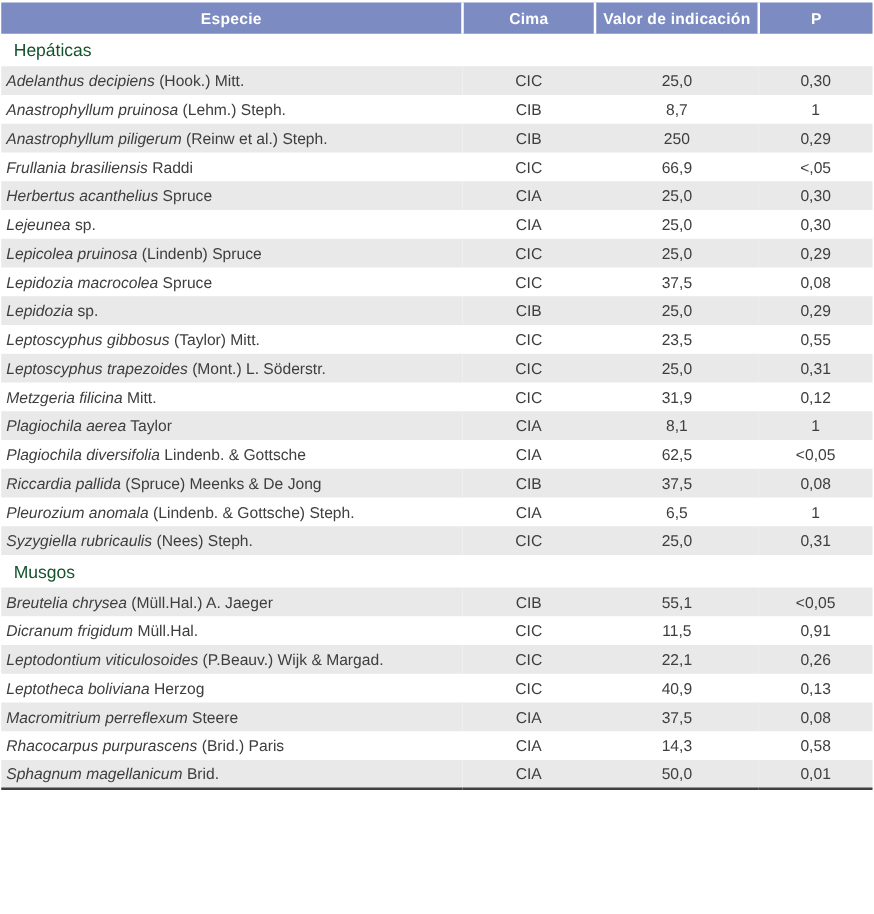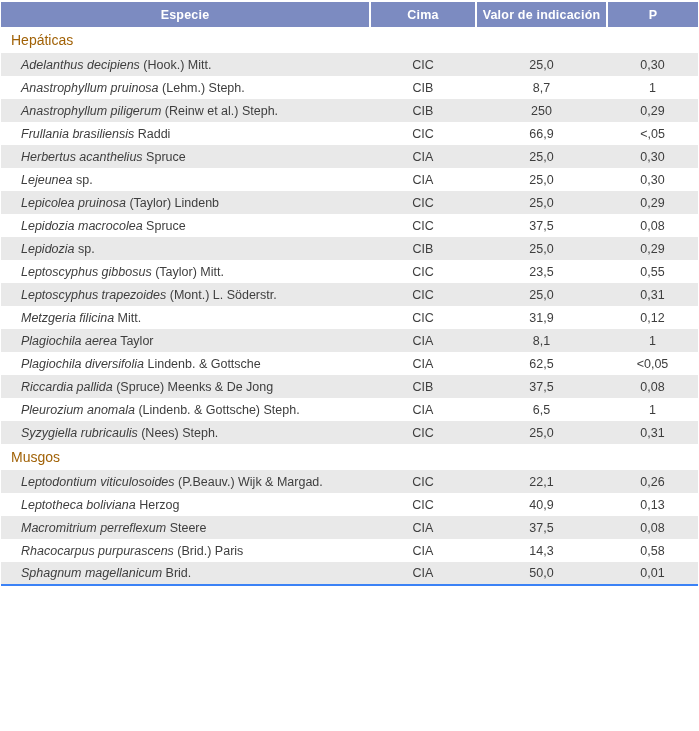--- a/index.html
+++ b/index.html
@@ -6,21 +6,21 @@
   body{
     width:699px;height:731px;background:#ffffff;
     font-family:"Liberation Sans","DejaVu Sans",sans-serif;
     -webkit-font-smoothing:antialiased;
   }
   table.species-table{
     border-collapse:collapse;
     table-layout:fixed;
     width:697px;
     margin:2px 1px 0 1px;
-    border-bottom:2px solid #3b82f6;
+    border-bottom:2px solid #404040;
   }
   col.c-especie{width:369px;}
   col.c-cima{width:106px;}
   col.c-valor{width:131px;}
   col.c-p{width:91px;}
   thead th{
     background:#7c8bc1;
     color:#ffffff;
     font-size:12.5px;
     font-weight:bold;
@@ -31,27 +31,27 @@
   }
   thead th + th{border-left:2px solid #ffffff;}
   tbody tr{height:23px;}
   tbody tr:nth-child(even){background:#e9e9e9;}
   tbody td{
     font-size:12.5px;
     color:#3e3e3e;
     padding:0;
     vertical-align:middle;
   }
-  td.species-cell{text-align:left;padding-left:20px;}
+  td.species-cell{text-align:left;padding-left:4px;}
   td.num-cell{text-align:center;}
   tr.section-row{height:26px;}
   tr.section-row td{
     font-size:14px;
     padding-left:10px;
-    color:#a16207;
+    color:#14532d;
   }
   .sp-name{font-style:italic;}
   .sp-auth{font-style:normal;}
 </style>
 </head>
 <body>
 
 <table class="species-table">
   <colgroup>
     <col class="c-especie">
@@ -101,21 +101,21 @@
         <td class="num-cell">25,0</td>
         <td class="num-cell">0,30</td>
       </tr>
       <tr>
         <td class="species-cell"><span class="sp-name">Lejeunea</span> <span class="sp-auth">sp.</span></td>
         <td class="num-cell">CIA</td>
         <td class="num-cell">25,0</td>
         <td class="num-cell">0,30</td>
       </tr>
       <tr>
-        <td class="species-cell"><span class="sp-name">Lepicolea pruinosa</span> <span class="sp-auth">(Taylor) Lindenb</span></td>
+        <td class="species-cell"><span class="sp-name">Lepicolea pruinosa</span> <span class="sp-auth">(Lindenb) Spruce</span></td>
         <td class="num-cell">CIC</td>
         <td class="num-cell">25,0</td>
         <td class="num-cell">0,29</td>
       </tr>
       <tr>
         <td class="species-cell"><span class="sp-name">Lepidozia macrocolea</span> <span class="sp-auth">Spruce</span></td>
         <td class="num-cell">CIC</td>
         <td class="num-cell">37,5</td>
         <td class="num-cell">0,08</td>
       </tr>
@@ -168,20 +168,32 @@
         <td class="num-cell">1</td>
       </tr>
       <tr>
         <td class="species-cell"><span class="sp-name">Syzygiella rubricaulis</span> <span class="sp-auth">(Nees) Steph.</span></td>
         <td class="num-cell">CIC</td>
         <td class="num-cell">25,0</td>
         <td class="num-cell">0,31</td>
       </tr>
       <tr class="section-row">
         <td colspan="4">Musgos</td>
+      </tr>
+      <tr>
+        <td class="species-cell"><span class="sp-name">Breutelia chrysea</span> <span class="sp-auth">(Müll.Hal.) A. Jaeger</span></td>
+        <td class="num-cell">CIB</td>
+        <td class="num-cell">55,1</td>
+        <td class="num-cell">&lt;0,05</td>
+      </tr>
+      <tr>
+        <td class="species-cell"><span class="sp-name">Dicranum frigidum</span> <span class="sp-auth">Müll.Hal.</span></td>
+        <td class="num-cell">CIC</td>
+        <td class="num-cell">11,5</td>
+        <td class="num-cell">0,91</td>
       </tr>
       <tr>
         <td class="species-cell"><span class="sp-name">Leptodontium viticulosoides</span> <span class="sp-auth">(P.Beauv.) Wijk &amp; Margad.</span></td>
         <td class="num-cell">CIC</td>
         <td class="num-cell">22,1</td>
         <td class="num-cell">0,26</td>
       </tr>
       <tr>
         <td class="species-cell"><span class="sp-name">Leptotheca boliviana</span> <span class="sp-auth">Herzog</span></td>
         <td class="num-cell">CIC</td>

